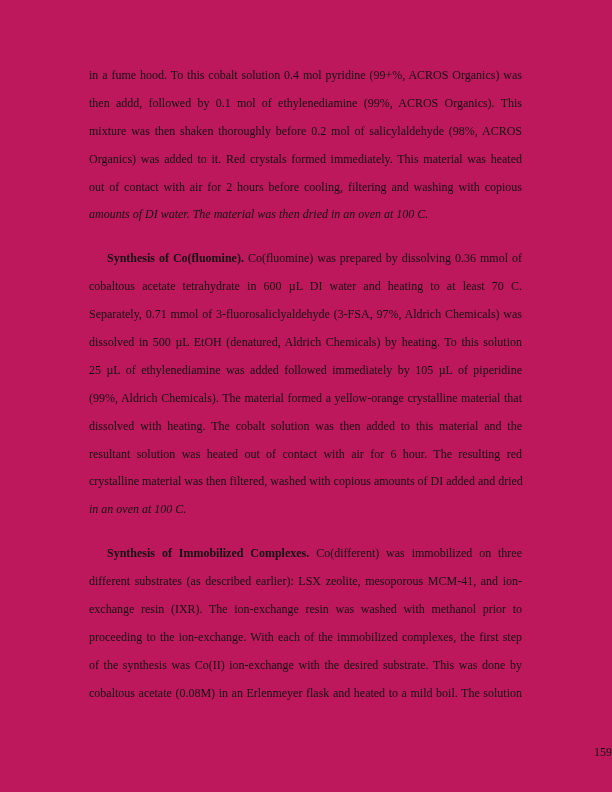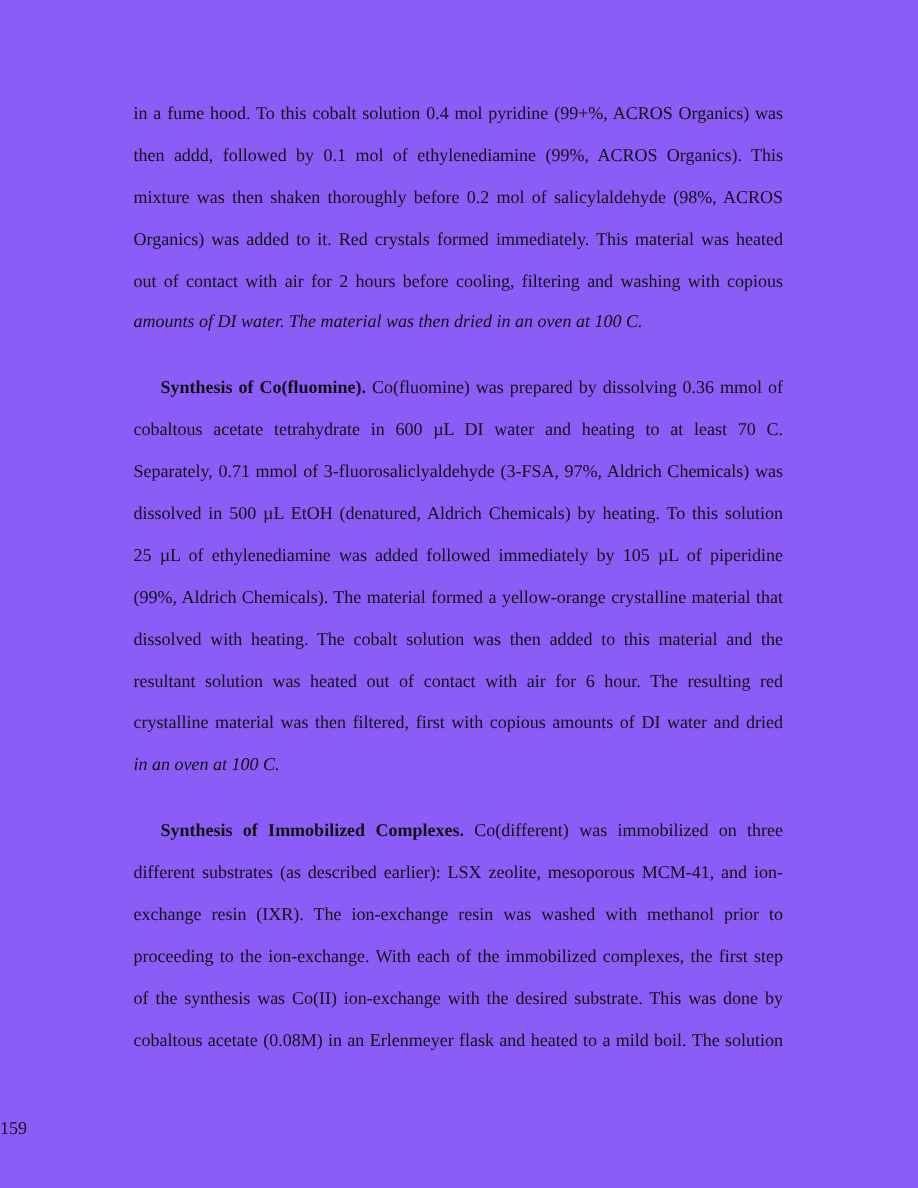--- a/index.html
+++ b/index.html
@@ -13,21 +13,21 @@
     position: relative;
     overflow: hidden;
     font-family: "Liberation Serif", "DejaVu Serif", serif;
     color: #111111;
   }
   .page {
     position: absolute;
     left: 0; top: 0;
     width: 612px;
     height: 792px;
-    background: #8b5cf6;
+    background: #be185d;
   }
   .text-block {
     position: absolute;
     left: 89px;
     top: 62px;
     width: 433px;
     font-size: 12px;
     line-height: 27.9px;
   }
   .line {
@@ -46,21 +46,21 @@
     margin-top: 16px;
   }
   .bold {
     font-weight: bold;
   }
   .page-number {
     position: absolute;
     top: 745px;
     left: 0;
     width: 612px;
-    text-align: left;
+    text-align: right;
     font-size: 12px;
   }
 </style>
 </head>
 <body>
 
 <div class="page">
   <div class="text-block">
 
     <span class="line">in a fume hood.  To this cobalt solution 0.4 mol pyridine (99+%, ACROS Organics) was</span>
@@ -71,21 +71,21 @@
     <span class="line last">amounts of DI water.  The material was then dried in an oven at 100   C.</span>
 
     <span class="line indent"><span class="bold">Synthesis of Co(fluomine).</span><span>  Co(fluomine) was prepared by dissolving 0.36 mmol of</span></span>
     <span class="line">cobaltous acetate tetrahydrate in 600 µL DI water and heating to at least 70  C.</span>
     <span class="line">Separately, 0.71 mmol of 3-fluorosaliclyaldehyde (3-FSA, 97%, Aldrich Chemicals) was</span>
     <span class="line">dissolved in 500 µL EtOH (denatured, Aldrich Chemicals) by heating.  To this solution</span>
     <span class="line">25 µL of ethylenediamine was added followed immediately by 105 µL of piperidine</span>
     <span class="line">(99%, Aldrich Chemicals).  The material formed a yellow-orange crystalline material that</span>
     <span class="line">dissolved with heating.  The cobalt solution was then added to this material and the</span>
     <span class="line">resultant solution was heated out of contact with air for 6 hour.  The resulting red</span>
-    <span class="line">crystalline material was then filtered, first with copious amounts of DI water and dried</span>
+    <span class="line">crystalline material was then filtered, washed with copious amounts of DI added and dried</span>
     <span class="line last">in an oven at 100   C.</span>
 
     <span class="line indent"><span class="bold">Synthesis of Immobilized Complexes.</span><span>  Co(different) was immobilized on three</span></span>
     <span class="line">different substrates (as described earlier):  LSX zeolite, mesoporous MCM-41, and ion-</span>
     <span class="line">exchange resin (IXR).   The ion-exchange resin was washed with methanol prior to</span>
     <span class="line">proceeding to the ion-exchange.  With each of the immobilized complexes, the first step</span>
     <span class="line">of the synthesis was Co(II) ion-exchange with the desired substrate.  This was done by</span>
     <span class="line">cobaltous acetate (0.08M) in an Erlenmeyer flask and heated to a mild boil.  The solution</span>
   </div>
 

